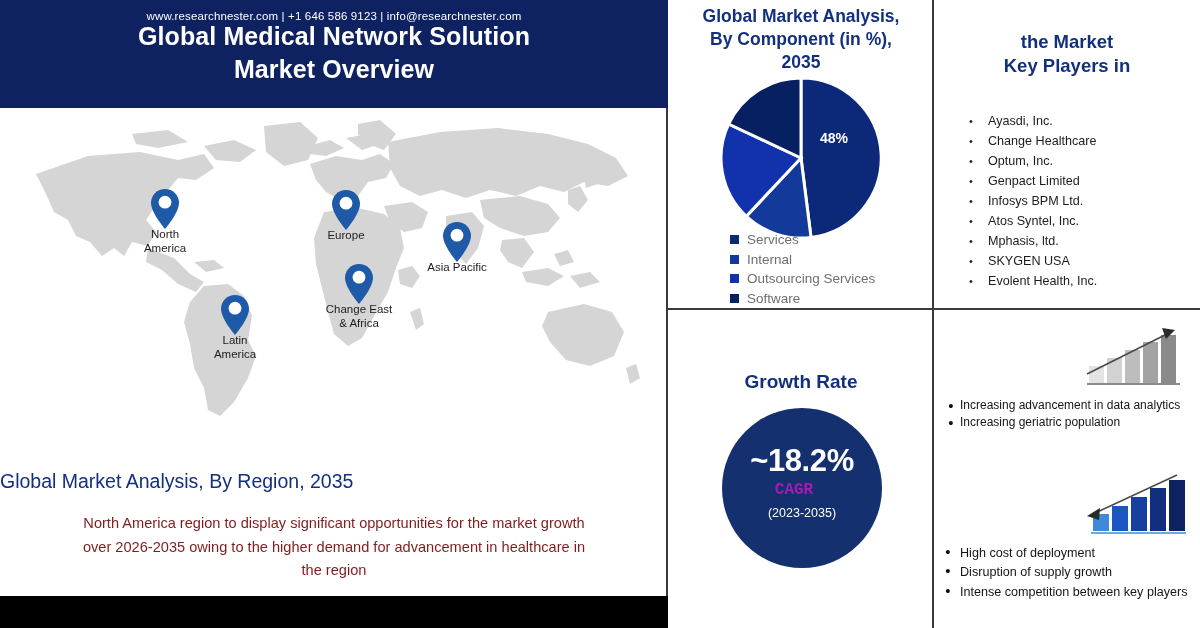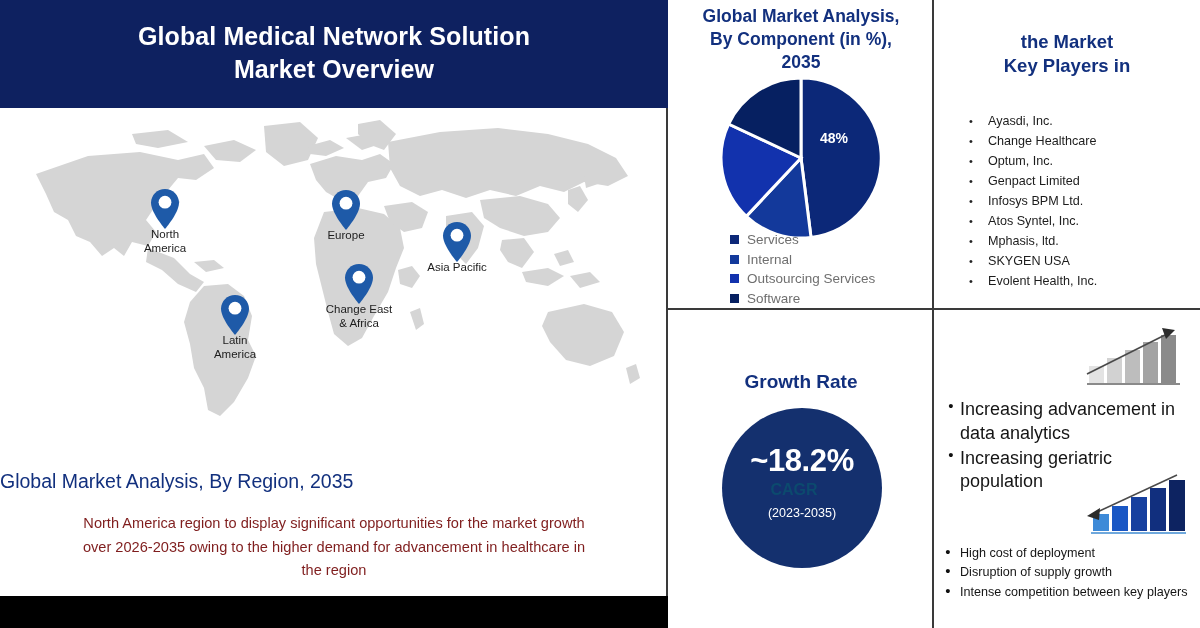--- a/index.html
+++ b/index.html
@@ -57,32 +57,32 @@
   .kp-list{position:absolute;left:20px;top:112px;width:240px;}
   .kp-item{display:flex;align-items:flex-start;height:20px;font-size:12.6px;color:#1c1c1c;}
   .kp-bullet{width:34px;text-align:center;flex:0 0 auto;font-size:11px;line-height:19px;color:#222;}
   .kp-label{line-height:19px;white-space:nowrap;}
 
   .gr-title{position:absolute;left:6px;top:60px;width:254px;font-size:19px;}
   .circle{position:absolute;left:722px;top:408px;width:160px;height:160px;border-radius:50%;
      background:#14306e;}
   .circle-main{position:absolute;left:722px;top:443px;width:160px;text-align:center;color:#fff;
      font-size:31px;font-weight:bold;letter-spacing:-.4px;}
-  .circle-sub{position:absolute;left:722px;top:481px;width:144px;text-align:center;color:#0c4a6e;
-     font-size:16px;font-weight:bold;}
+  .circle-sub{position:absolute;left:722px;top:481px;width:144px;text-align:center;color:#a21caf;
+     font-size:16px;font-weight:bold;font-family:Liberation Mono, monospace;}
   .circle-years{position:absolute;left:722px;top:506px;width:160px;text-align:center;color:#fff;
      font-size:12.5px;}
   .gd-chart{position:absolute;left:1085px;top:326px;}
   .gd-list{position:absolute;left:942px;top:398px;width:250px;}
   .ch-chart{position:absolute;left:1083px;top:472px;}
   .ch-list{position:absolute;left:936px;top:544px;width:258px;}
 
   .blt-row{display:flex;align-items:flex-start;margin-bottom:1px;}
   .blt-dot{flex:0 0 auto;width:18px;text-align:center;font-size:15px;line-height:15px;color:#111;}
-  .blt-txt{font-size:18px;color:#151515;line-height:1.32;}
+  .blt-txt{font-size:12px;color:#151515;line-height:1.32;}
   .ch-list .blt-dot{width:24px;}
   .ch-list .blt-txt{font-size:12.6px;line-height:1.45;}
 </style>
 </head>
 <body>
 
 <div class="page">
 
   <div class="left-col">
 
@@ -199,20 +199,21 @@
           <div>Latin</div>
           <div>America</div>
         </div>
       </div>
     </div>
 
     <div class="region-title">Global Market Analysis, By Region, 2035</div>
     <div class="region-note">North America region to display significant opportunities for the market growth over 2026-2035 owing to the higher demand for advancement in healthcare in the region</div>
 
     <div class="footer-band"></div>
+    <div class="footer-text">www.researchnester.com | +1 646 586 9123 | info@researchnester.com</div>
   </div>
 
   <div class="cell c-tl">
     <div class="cell-title pie-title">
       <div>Global Market Analysis,</div>
       <div>By Component (in %),</div>
       <div>2035</div>
     </div>
 
     <div class="pie-holder">

